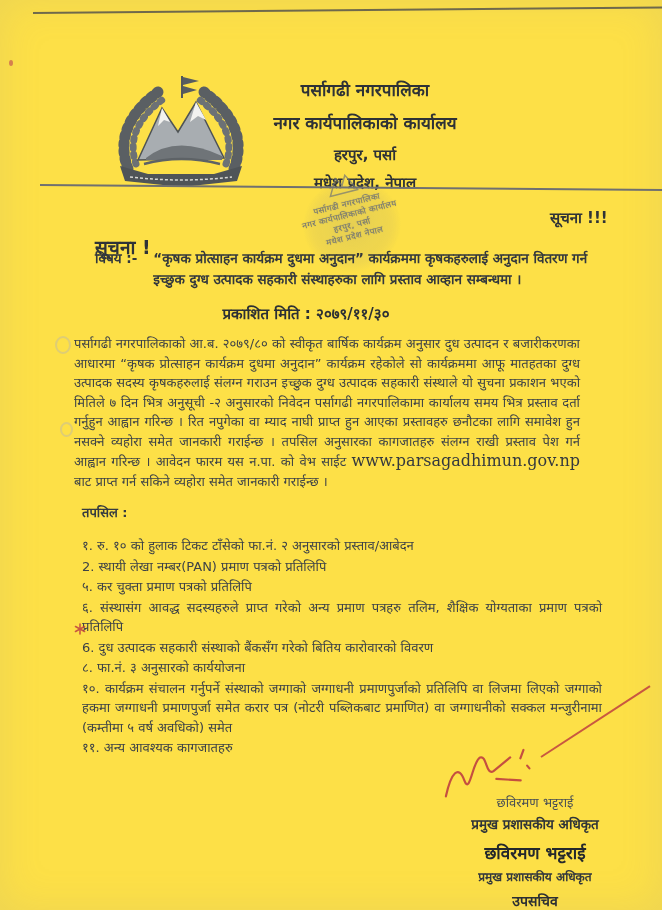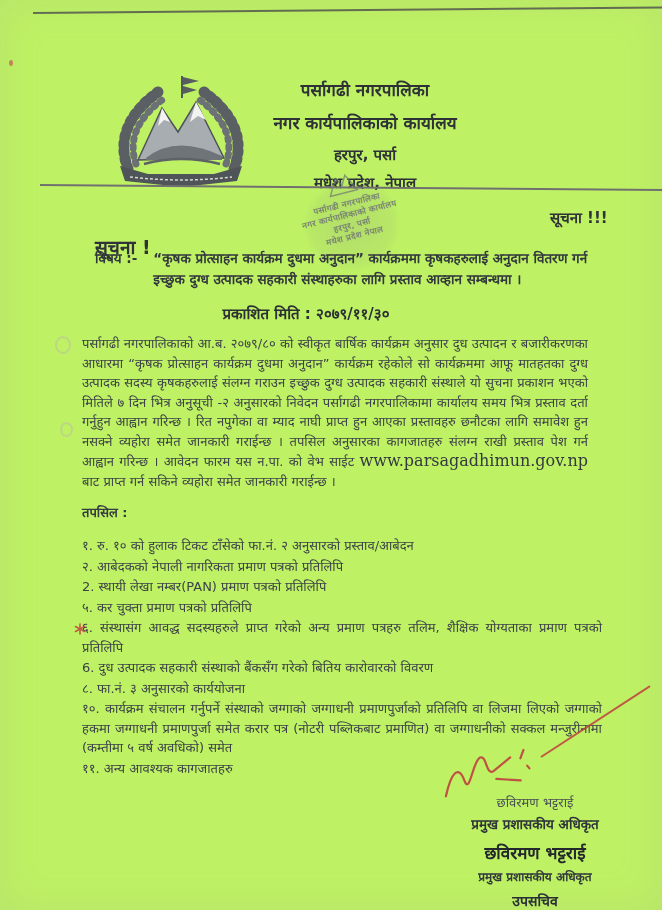--- a/index.html
+++ b/index.html
@@ -1,19 +1,19 @@
 <!DOCTYPE html>
 <html><head>
 <meta charset="utf-8">
 <style>
   html,body{margin:0;padding:0;}
   body{background:#e8e6e1;font-family:"DejaVu Sans","Liberation Sans",sans-serif;}
   .page{
     position:relative;width:662px;height:910px;margin:0 auto;
-    background:#bef264;overflow:hidden;color:#3b4045;
+    background:#fde047;overflow:hidden;color:#3b4045;
     box-shadow:inset 0 0 40px rgba(160,155,140,0.18);
   }
   .abs{position:absolute;}
   
   .top-scan-line{left:33px;top:12px;width:629px;height:2px;background:#4c4c4c;transform:rotate(-0.5deg);transform-origin:left center;opacity:.8;}
   .header-rule{left:40px;top:184px;width:622px;height:2px;background:#707070;transform:rotate(0.45deg);transform-origin:left center;}
   .ring-artifact{border:2px solid #b9b6ae;border-radius:50%;opacity:.45;}
   .red-dot{width:4px;height:6px;background:#c65a50;border-radius:50%;opacity:.7;}
   
   .logo{left:106px;top:74px;width:150px;height:120px;}
@@ -30,21 +30,21 @@
   .stamp svg{margin-top:6px;opacity:.75;}
   
   .notice-left{left:95px;top:202px;font-size:19px;font-weight:bold;color:#2f3337;margin-top:32px;}
   .notice-right{left:550px;top:207px;font-size:15px;font-weight:bold;color:#2f3337;}
   
   .subject{left:95px;top:248px;width:495px;color:#33383d;font-size:13.5px;font-weight:600;line-height:21px;display:flex;}
   .subject .lbl{white-space:nowrap;margin-right:16px;}
   
   .published{left:0;top:303px;width:612px;text-align:center;font-size:15px;font-weight:bold;color:#2c3034;}
   
-  .body-par{left:82px;top:334px;width:506px;font-size:13px;line-height:19.5px;text-align:justify;color:#3d4247;}
+  .body-par{left:74px;top:334px;width:506px;font-size:13px;line-height:19.5px;text-align:justify;color:#3d4247;}
   .body-par .url{font-family:"DejaVu Serif","Liberation Serif",serif;font-size:16px;color:#34393e;}
   
   .tapsil-head{left:82px;top:503px;font-size:13px;font-weight:600;color:#363b40;}
   .tapsil-list{left:82px;top:521px;width:520px;font-size:13px;line-height:19.5px;color:#3d4247;margin-top:15px;}
   .tapsil-list .li{text-align:justify;margin-bottom:1px;}
   
   .red-asterisk{left:74px;top:620px;}
   .red-slash{left:541px;top:756px;width:130px;height:2px;background:#bf4040;transform:rotate(-33deg);transform-origin:left center;opacity:.85;}
   .red-sign{left:436px;top:748px;transform:rotate(-6deg);}
   
@@ -118,21 +118,20 @@
 
   <div class="abs published">प्रकाशित मिति : २०७९/११/३०</div>
 
   <div class="abs body-par">
     <span>पर्सागढी नगरपालिकाको आ.ब. २०७९/८० को स्वीकृत बार्षिक कार्यक्रम अनुसार दुध उत्पादन र बजारीकरणका आधारमा “कृषक प्रोत्साहन कार्यक्रम दुधमा अनुदान” कार्यक्रम रहेकोले सो कार्यक्रममा आफू मातहतका दुग्ध उत्पादक सदस्य कृषकहरुलाई संलग्न गराउन इच्छुक दुग्ध उत्पादक सहकारी संस्थाले यो सुचना प्रकाशन भएको मितिले ७ दिन भित्र अनुसूची -२ अनुसारको निवेदन पर्सागढी नगरपालिकामा कार्यालय समय भित्र प्रस्ताव दर्ता गर्नुहुन आह्वान गरिन्छ । रित नपुगेका वा म्याद नाघी प्राप्त हुन आएका प्रस्तावहरु छनौटका लागि समावेश हुन नसक्ने व्यहोरा समेत जानकारी गराईन्छ । तपसिल अनुसारका कागजातहरु संलग्न राखी प्रस्ताव पेश गर्न आह्वान गरिन्छ । आवेदन फारम यस न.पा. को  वेभ साईट </span><span class="url">www.parsagadhimun.gov.np</span><span> बाट प्राप्त गर्न  सकिने व्यहोरा समेत जानकारी गराईन्छ ।</span>
   </div>
 
   <div class="abs tapsil-head">तपसिल :</div>
   <div class="abs tapsil-list">
     <div class="li">१. रु. १० को हुलाक टिकट टाँसेको फा.नं. २ अनुसारको प्रस्ताव/आबेदन</div>
-    <div class="li">२. आबेदकको नेपाली नागरिकता प्रमाण पत्रको प्रतिलिपि</div>
     <div class="li">2. स्थायी लेखा नम्बर(PAN) प्रमाण पत्रको प्रतिलिपि</div>
     <div class="li">५. कर चुक्ता प्रमाण पत्रको प्रतिलिपि</div>
     <div class="li">६. संस्थासंग आवद्ध सदस्यहरुले प्राप्त गरेको अन्य प्रमाण पत्रहरु तलिम, शैक्षिक योग्यताका प्रमाण पत्रको प्रतिलिपि</div>
     <div class="li">6. दुध उत्पादक सहकारी संस्थाको बैंकसँग गरेको बितिय कारोवारको विवरण</div>
     <div class="li">८. फा.नं. ३ अनुसारको कार्ययोजना</div>
     <div class="li">१०. कार्यक्रम संचालन गर्नुपर्ने संस्थाको जग्गाको जग्गाधनी प्रमाणपुर्जाको प्रतिलिपि  वा लिजमा लिएको जग्गाको हकमा जग्गाधनी प्रमाणपुर्जा समेत करार पत्र (नोटरी पब्लिकबाट प्रमाणित) वा जग्गाधनीको सक्कल मन्जुरीनामा (कम्तीमा ५ वर्ष अवधिको) समेत</div>
     <div class="li">११. अन्य आवश्यक कागजातहरु</div>
   </div>
 
   <div class="abs red-asterisk">

